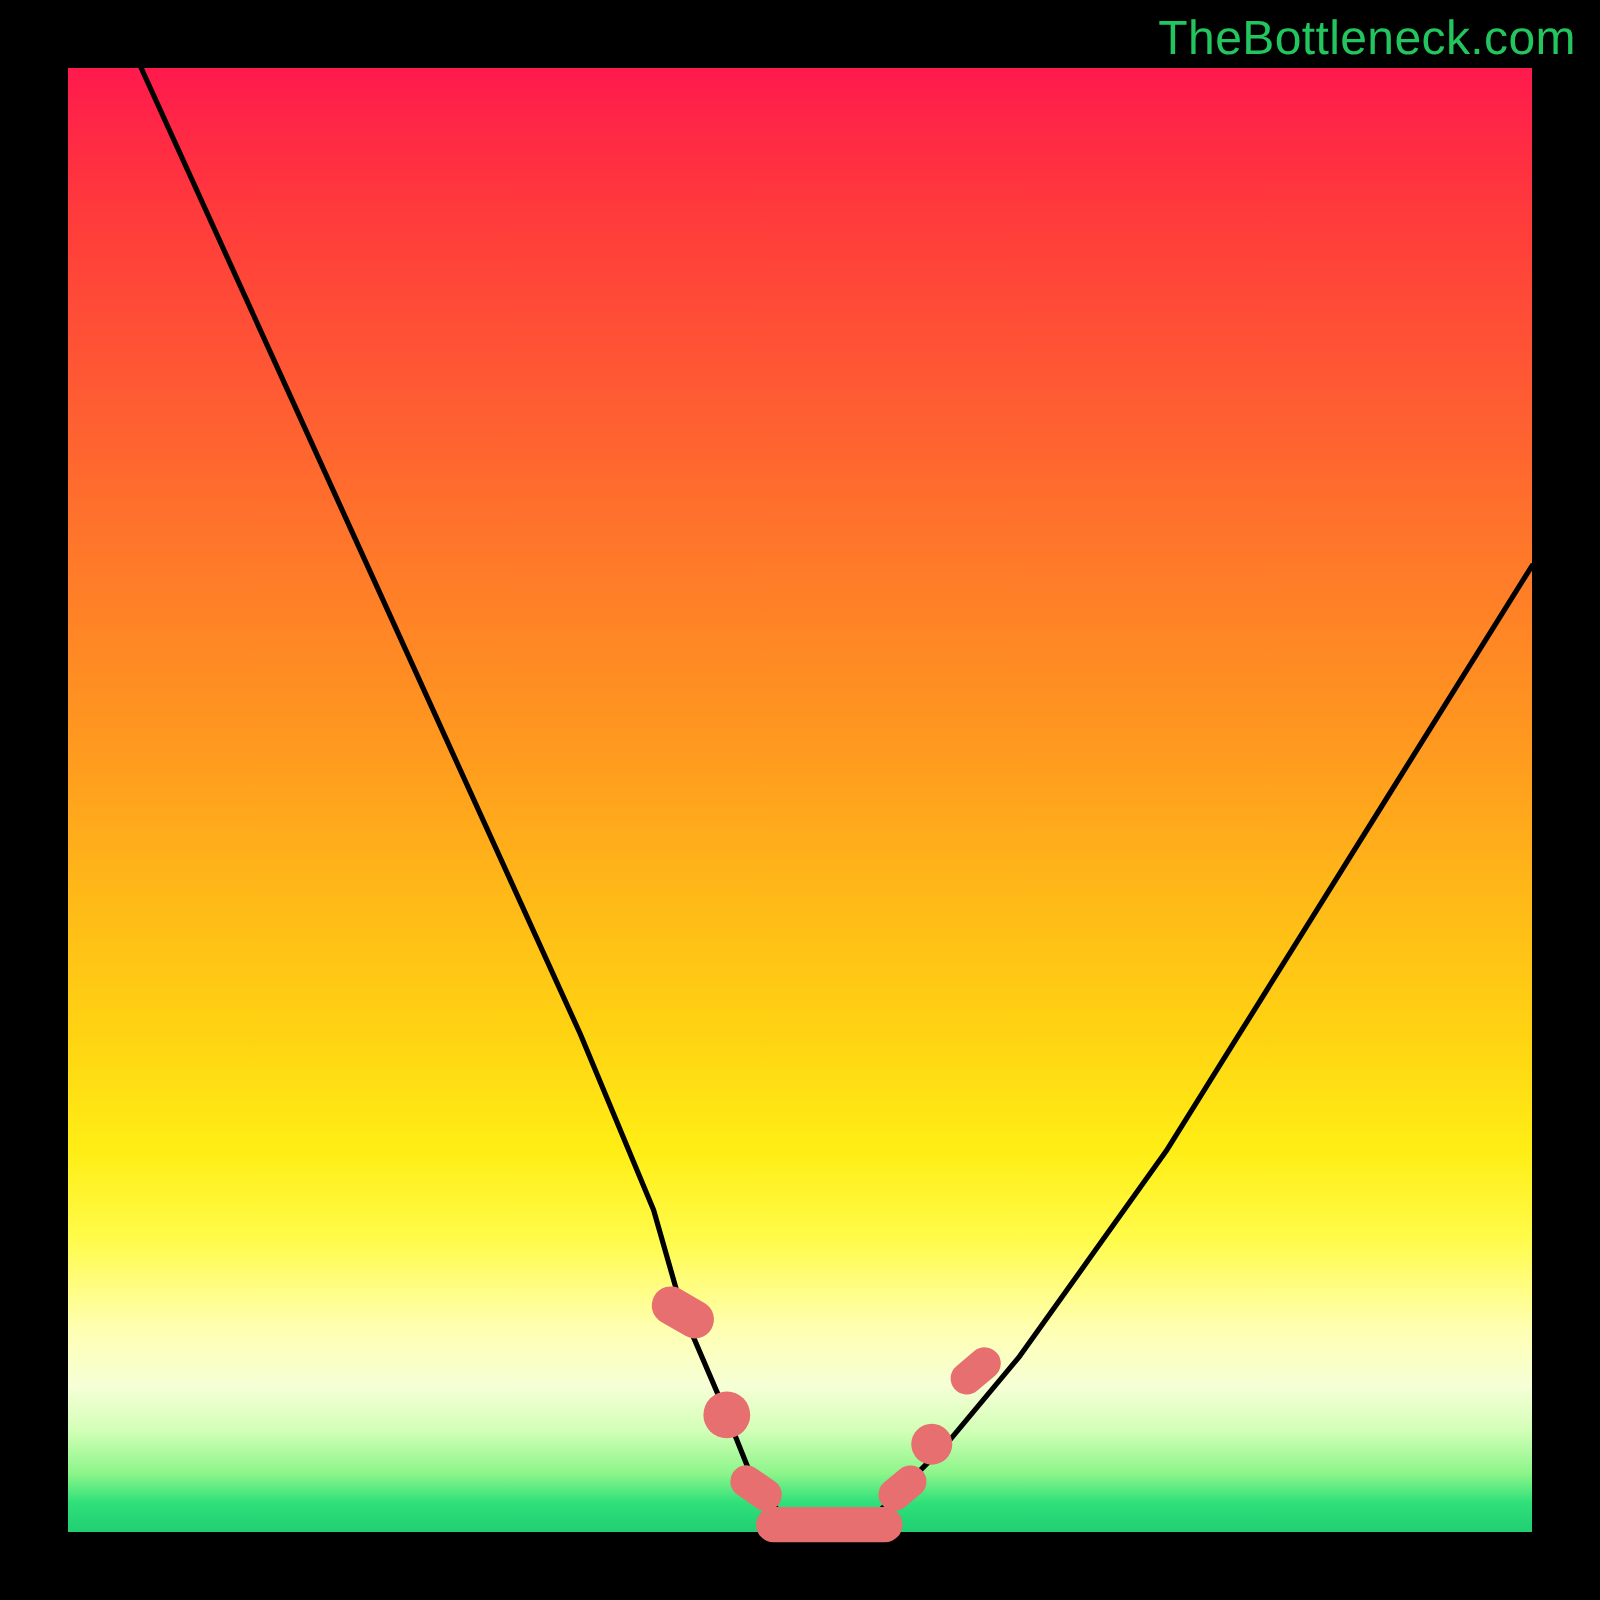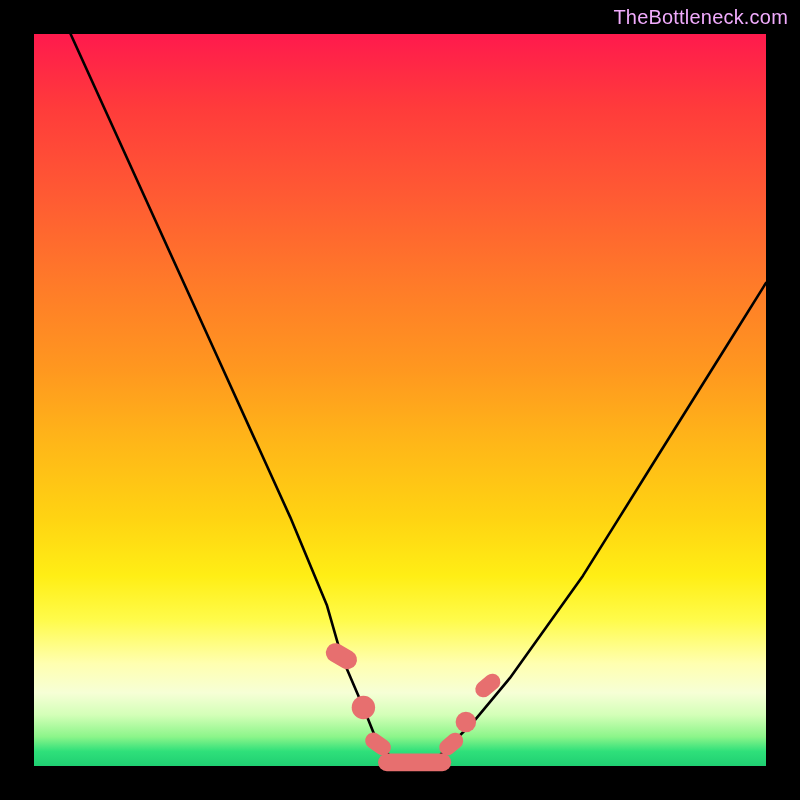--- a/index.html
+++ b/index.html
@@ -40,22 +40,22 @@
       #d4ffb8 93%,
       #8cf58a 96%,
       #2fe07a 98%,
       #1fcf72 100%
     );
   }
   .watermark {
     position: absolute;
     top: 6px;
     right: 12px;
-    color: #f0abfc;
-    font-size: 20px;
+    color: #22c55e;
+    font-size: 24px;
     font-weight: 500;
     letter-spacing: 0.2px;
   }
   svg.curve {
     position: absolute;
     left: 0;
     top: 0;
     width: 732px;
     height: 732px;
     overflow: visible;

